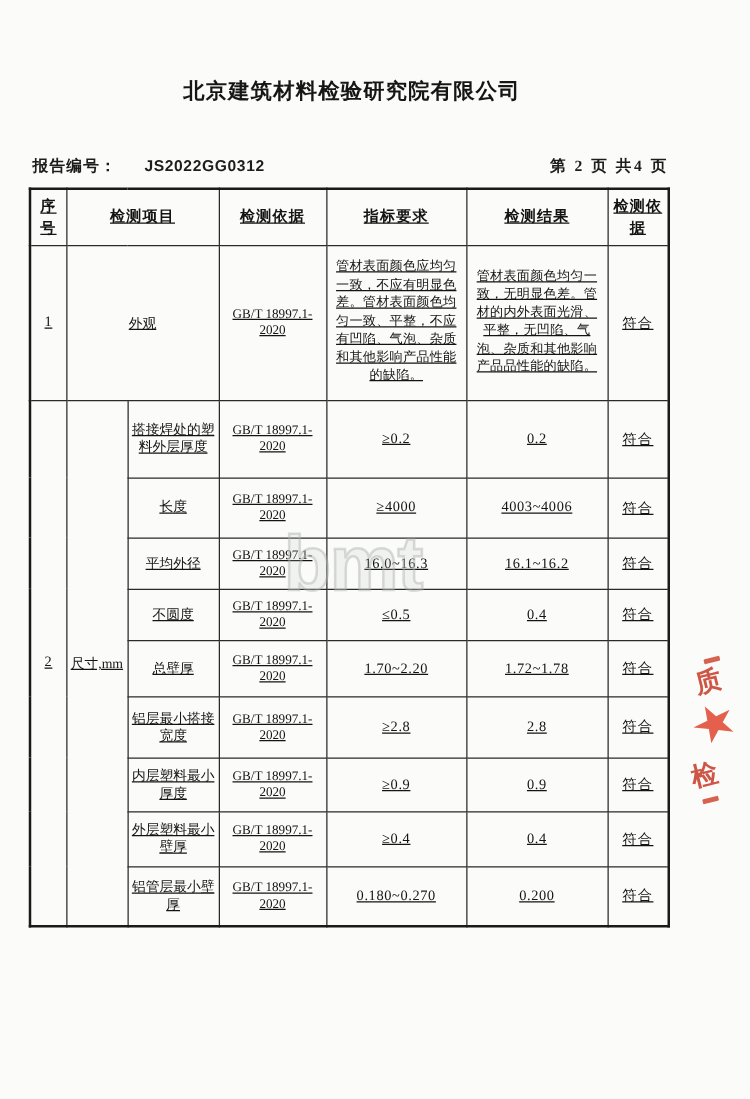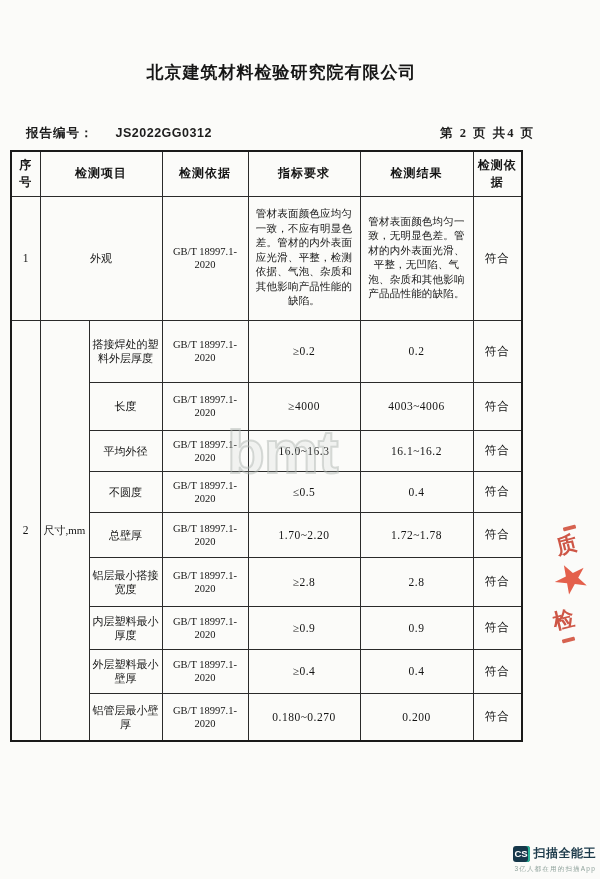--- a/index.html
+++ b/index.html
@@ -19,23 +19,23 @@
   .rtitle{font-size:16px;font-weight:bold;margin-top:12px;letter-spacing:9px;}
 
   
   .meta{position:absolute;left:26px;top:125px;width:511px;height:17px;font-size:12.5px;}
   .meta-label{font-weight:bold;font-family:"Liberation Sans", sans-serif;letter-spacing:1px;}
   .meta-no{font-family:"Liberation Sans", sans-serif;font-weight:bold;margin-left:22px;letter-spacing:.5px;}
   .meta-right{position:absolute;right:2px;top:0;font-size:12.5px;letter-spacing:2px;font-weight:bold;}
 
   
   table.rpt{
-    position:absolute;left:10px;top:150px;width:511px;
+    position:absolute;left:23px;top:150px;width:511px;
     border-collapse:collapse;table-layout:fixed;
-    font-size:11px;color:#141414;
+    font-size:11px;color:#141414;text-decoration:underline;
   }
   table.rpt td,table.rpt th{
     border:1px solid #2a2a2a;
     text-align:center;vertical-align:middle;
     padding:1px 3px;overflow:hidden;
     font-weight:normal;
   }
   table.rpt{border:2px solid #1a1a1a;}
   table.rpt th{
     font-family:"Liberation Sans", sans-serif;
@@ -128,21 +128,21 @@
       <th>检测依据</th>
       <th>指标要求</th>
       <th>检测结果</th>
       <th>检测依据</th>
     </tr>
 
     <tr class="r1">
       <td class="num">1</td>
       <td colspan="2">外观</td>
       <td class="basis">GB/T 18997.1-2020</td>
-      <td class="longtext">管材表面颜色应均匀一致，不应有明显色差。管材的内外表面应光滑、平整，检测依据、气泡、杂质和其他影响产品性能的缺陷。</td>
+      <td class="longtext">管材表面颜色应均匀一致，不应有明显色差。管材表面颜色均匀一致、平整，不应有凹陷、气泡、杂质和其他影响产品性能的缺陷。</td>
       <td class="longtext">管材表面颜色均匀一致，无明显色差。管材的内外表面光滑、平整，无凹陷、气泡、杂质和其他影响产品品性能的缺陷。</td>
       <td class="verdict">符合</td>
     </tr>
 
     <tr class="r2a">
       <td class="num" rowspan="9">2</td>
       <td class="groupname" rowspan="9">尺寸,mm</td>
       <td class="subname">搭接焊处的塑料外层厚度</td>
       <td class="basis">GB/T 18997.1-2020</td>
       <td class="num">≥0.2</td>
@@ -211,21 +211,14 @@
   <div class="wmark">bmt</div>
 
   <div class="stamp">
     <div class="stamp-tick" style="left:15px;top:8px;"></div>
     <div class="stamp-char" style="left:8px;top:13px;">质</div>
     <div class="stamp-star"></div>
     <div class="stamp-char" style="left:5px;top:88px;">检</div>
     <div class="stamp-tick" style="left:14px;top:120px;"></div>
   </div>
 
-  <div class="footer">
-    <div class="brand-row">
-      <div class="cs-badge">CS</div>
-      <div class="brand-name">扫描全能王</div>
-    </div>
-    <div class="tagline">3亿人都在用的扫描App</div>
-  </div>
 
 </div>
 
 </body></html>

